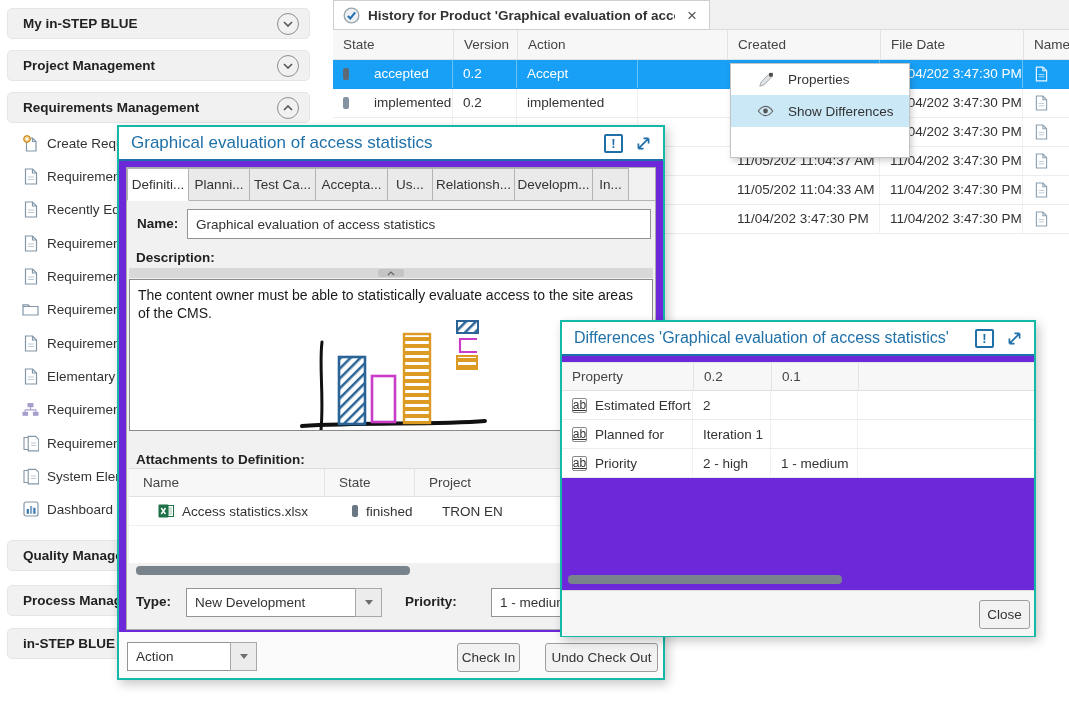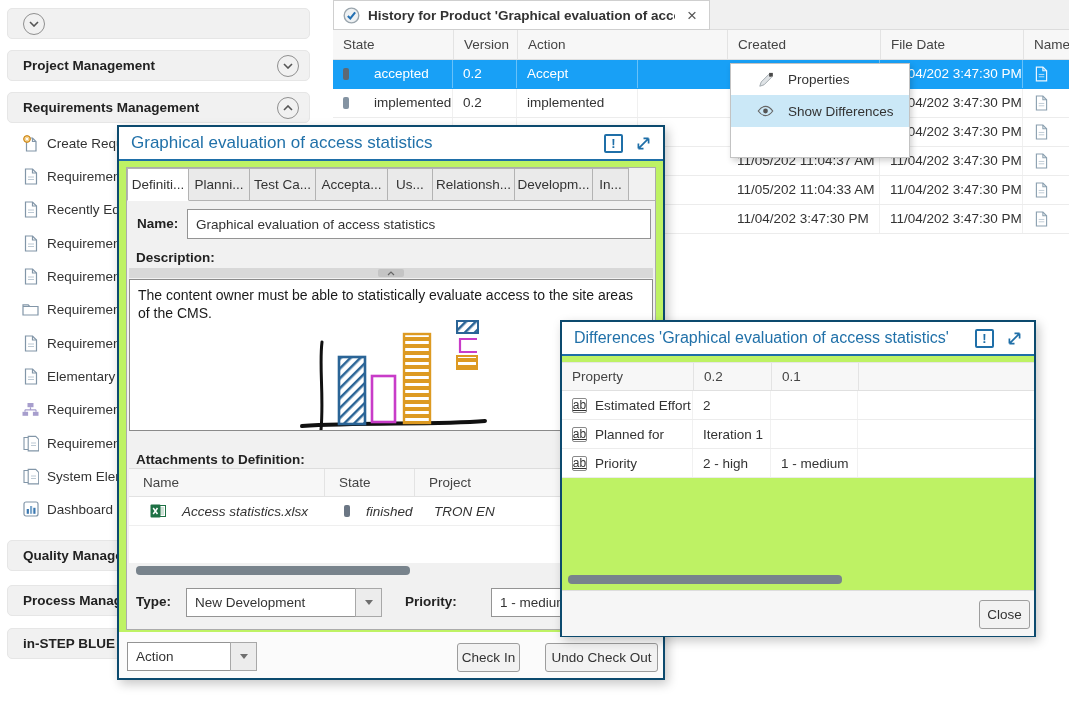--- a/index.html
+++ b/index.html
@@ -39,21 +39,21 @@
   .flag{width:6px;height:12px;border-radius:2px;flex:0 0 auto;}
   .flag.grey{background:#5d6974;}.flag.slate{background:#8493a2;}
 
   
   .cmenu{position:absolute;left:730px;top:63px;width:180px;height:95px;background:#fff;border:1px solid #c3c3c3;
          box-shadow:2px 3px 6px rgba(0,0,0,.18);z-index:5;box-sizing:border-box;}
   .cmi{height:31px;display:flex;align-items:center;padding-left:26px;gap:14px;color:#333;}
   .cmi.hl{background:#cbe8f7;height:32px;}
 
   
-  .dlg{position:absolute;background:#bef264;border:2px solid #0c4a6e;box-sizing:border-box;
+  .dlg{position:absolute;background:#6d28d9;border:2px solid #14b8a6;box-sizing:border-box;
        box-shadow:3px 4px 10px rgba(0,0,0,.22);}
   .dlg-title{height:34px;background:#fff;border-bottom:2px solid #1f6fa8;display:flex;align-items:center;
              padding:0 10px 0 12px;gap:10px;box-sizing:border-box;}
   .dlg-title .dtext{color:#2171a9;flex:1;white-space:nowrap;overflow:hidden;}
   .alerticon{width:19px;height:19px;border:2px solid #1f6fa8;border-radius:2px;box-sizing:border-box;
              display:flex;align-items:center;justify-content:center;color:#1f6fa8;font-weight:700;font-size:13px;flex:0 0 auto;}
   .btn{background:#f2f2f2;border:1px solid #9d9d9d;border-radius:3px;color:#333;display:flex;
        align-items:center;justify-content:center;box-sizing:border-box;font-size:13.5px;}
   .combo-field{background:#fff;border:1px solid #949494;box-sizing:border-box;display:flex;align-items:center;
                padding-left:8px;white-space:nowrap;overflow:hidden;}
@@ -78,21 +78,21 @@
   .split-chip{position:absolute;left:249px;top:1px;width:26px;height:8px;background:#c4c4c4;border-radius:2px;
               display:flex;align-items:center;justify-content:center;}
   .descbox{position:absolute;left:2px;top:111px;width:524px;height:152px;background:#fff;border:1px solid #8a8a8a;box-sizing:border-box;}
   .desctext{position:absolute;left:8px;top:6px;width:504px;font-size:14px;color:#1a1a1a;line-height:1.3;}
   .att-label{position:absolute;left:9px;top:284px;}
   .atable{position:absolute;left:2px;top:300px;width:524px;height:94px;background:#fff;border-top:1px solid #ddd;}
   .ahead{display:flex;height:28px;background:#f7f7f7;border-bottom:1px solid #e2e2e2;box-sizing:border-box;}
   .ahc{box-sizing:border-box;padding-left:14px;line-height:27px;color:#444;border-left:1px solid #e3e3e3;overflow:hidden;white-space:nowrap;}
   .ahc:first-child{border-left:none;}
   .arow{display:flex;height:29px;border-bottom:1px solid #efefef;box-sizing:border-box;}
-  .arc{box-sizing:border-box;padding-left:20px;display:flex;align-items:center;gap:16px;overflow:hidden;white-space:nowrap;font-style:italic;}
+  .arc{box-sizing:border-box;padding-left:28px;display:flex;align-items:center;gap:8px;overflow:hidden;white-space:nowrap;}
   .a-name{width:195px;}.a-state{width:90px;}.a-proj{width:239px;}
   .typerow-label{position:absolute;left:9px;top:426px;}
   .pbottom{position:absolute;left:0;top:505px;width:544px;height:46px;background:#fbfbfb;}
 
   
   .ddlg{left:560px;top:320px;width:476px;height:317px;z-index:4;}
   .ddlg .dlg-title .dtext{font-size:16px;}
   .dhead{position:absolute;left:0;top:40px;width:472px;height:29px;background:#f7f7f7;border-top:1px solid #e6e6e6;
          border-bottom:1px solid #e0e0e0;display:flex;box-sizing:border-box;}
   .dhc{box-sizing:border-box;padding-left:10px;line-height:27px;color:#444;border-left:1px solid #e3e3e3;overflow:hidden;}
@@ -106,20 +106,21 @@
   .dfoot{position:absolute;left:0;top:268px;width:472px;height:45px;background:#f6f6f6;border-top:1px solid #ddd;}
 </style>
 </head>
 <body>
 
 <div id="app">
 
   <div class="sidebar">
 
     <div class="sgroup" style="top:8px">
+      <span class="glabel">My in-STEP BLUE</span>
       <span class="chevbtn">
         <svg width="10" height="6" viewBox="0 0 10 6">
             <path d="M1 1l4 4 4-4" fill="none" stroke="#555" stroke-width="1.6"></path>
           </svg>
       </span>
     </div>
     <div class="sgroup" style="top:50px">
       <span class="glabel">Project Management</span>
       <span class="chevbtn">
         <svg width="10" height="6" viewBox="0 0 10 6">

